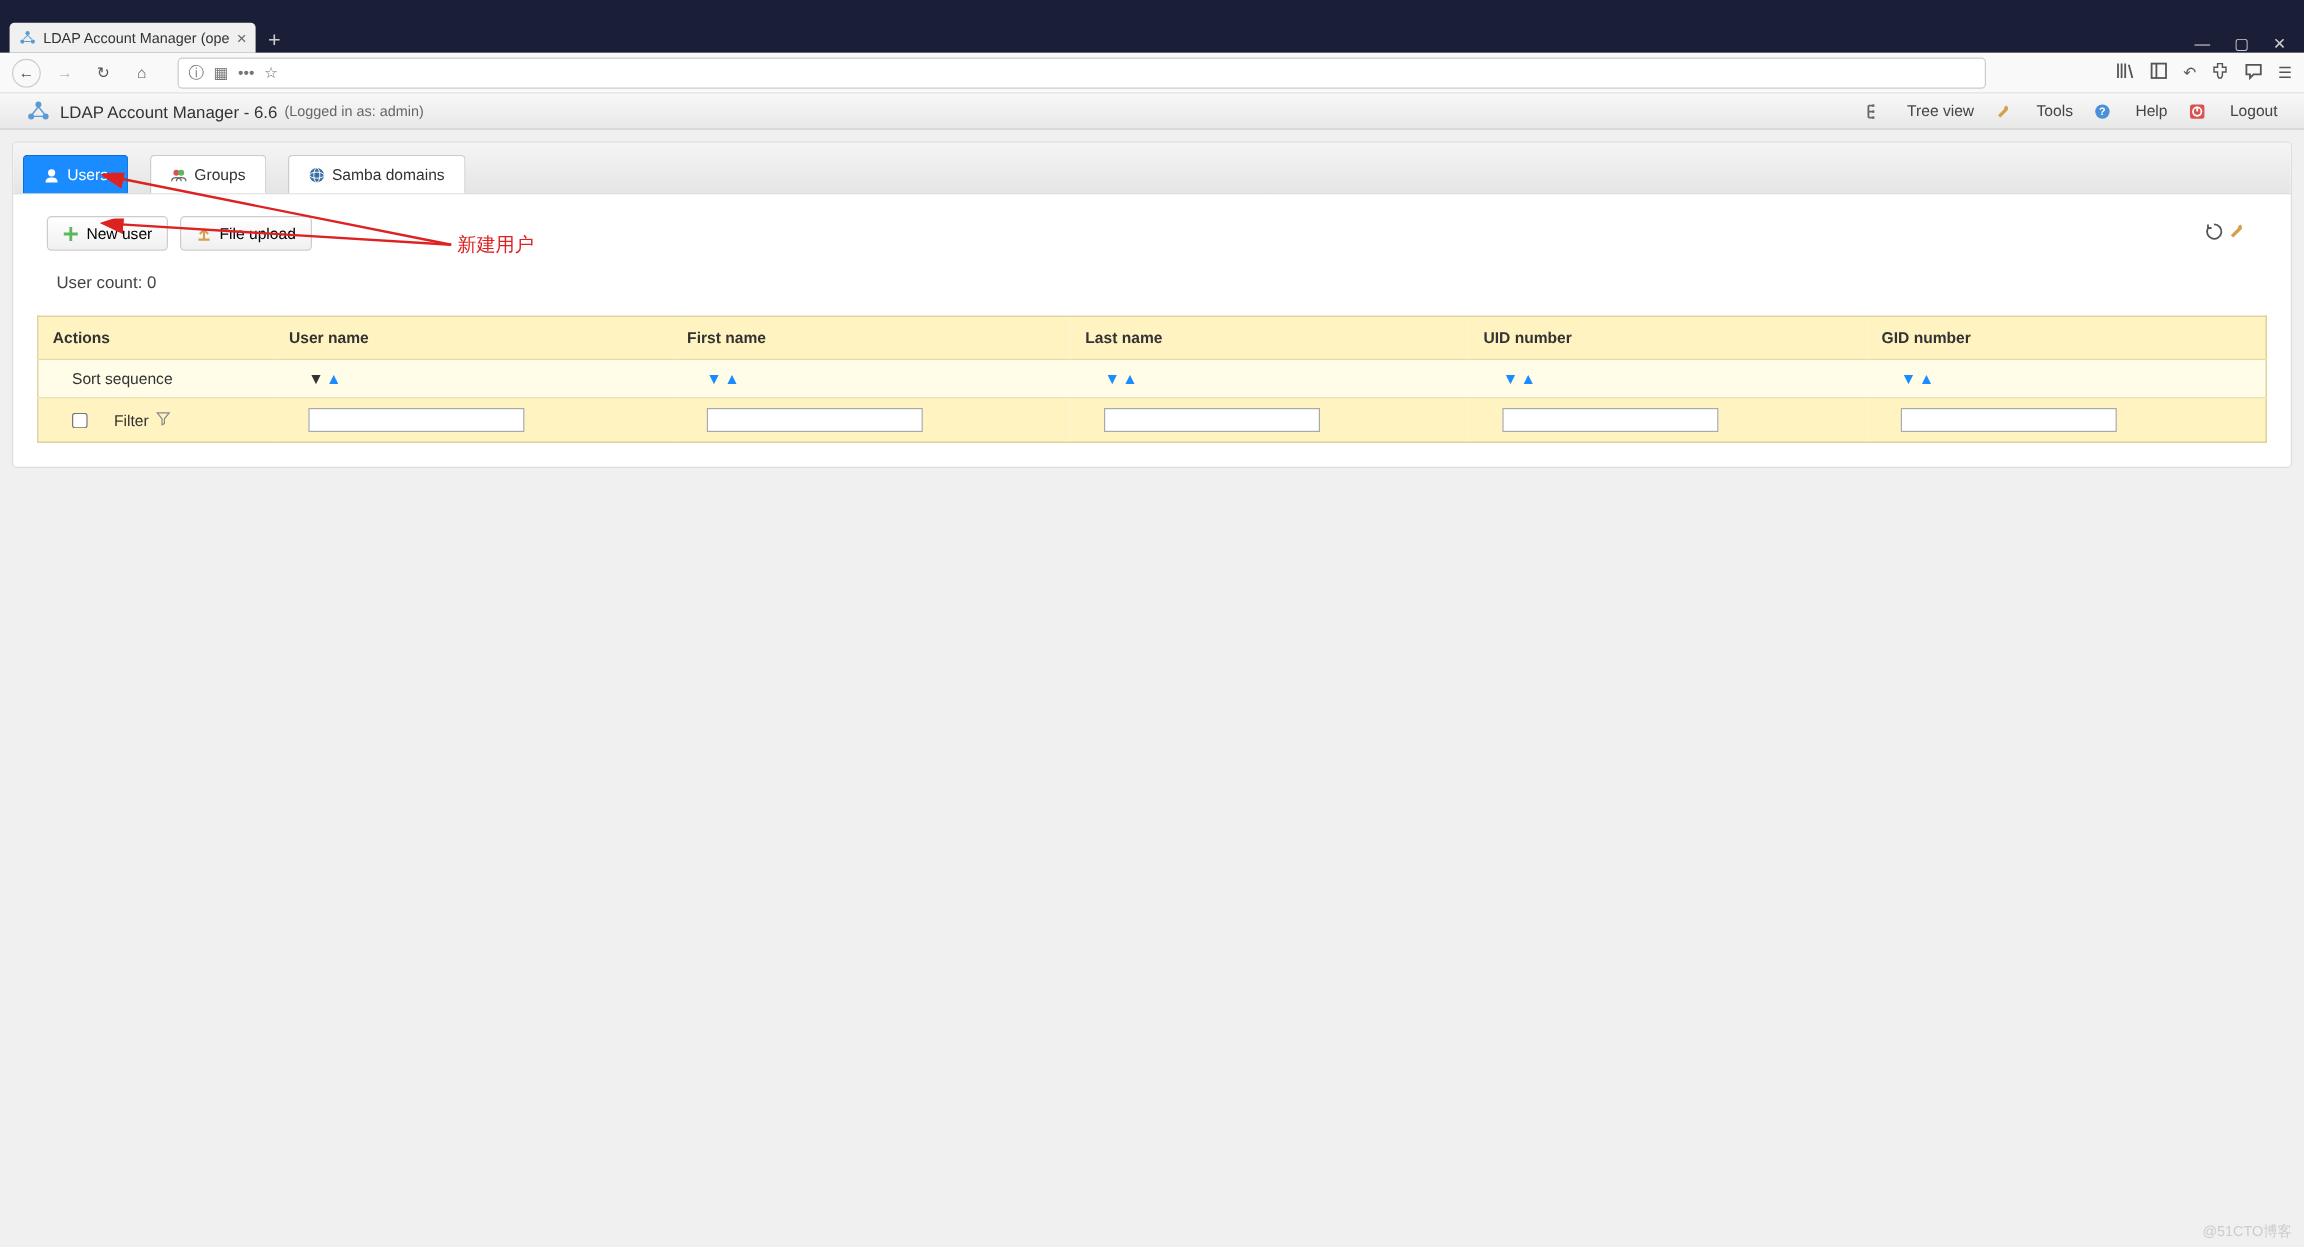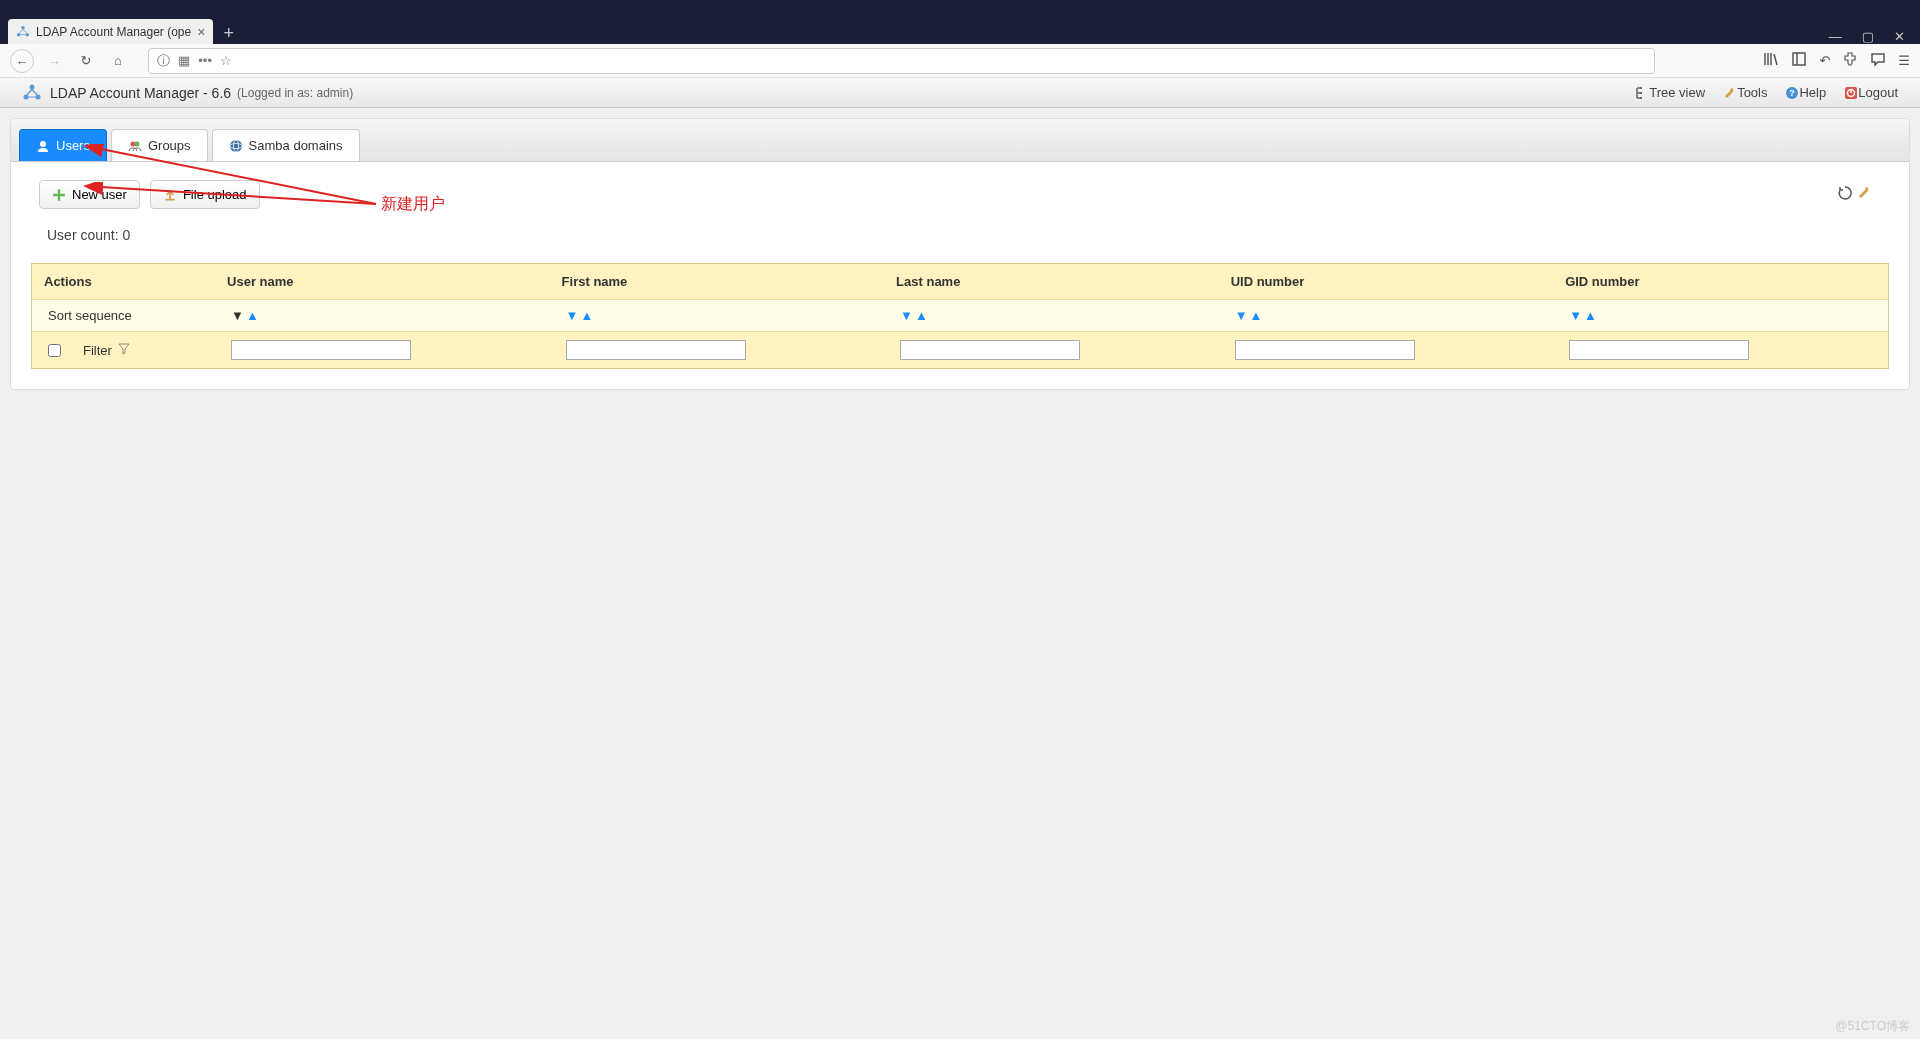--- a/index.html
+++ b/index.html
@@ -22,48 +22,48 @@
     .url-text .host { color: #333; }
     .toolbar-right { display: flex; gap: 12px; align-items: center; color: #555; }
     .toolbar-right span { cursor: pointer; }
     
     
     .lam-header { background: linear-gradient(to bottom, #f8f8f8, #e8e8e8); height: 30px; display: flex; align-items: center; padding: 0 22px; border-bottom: 1px solid #ccc; }
     .lam-logo { width: 20px; height: 20px; margin-right: 8px; }
     .lam-title { font-size: 14px; color: #333; }
     .lam-login { font-size: 12px; color: #666; margin-left: 6px; }
     .lam-header-right { margin-left: auto; display: flex; gap: 18px; align-items: center; font-size: 13px; }
-    .lam-header-right a { color: #444; text-decoration: none; display: flex; align-items: center; gap: 0; cursor: pointer; }
+    .lam-header-right a { color: #444; text-decoration: none; display: flex; align-items: center; gap: 20px; cursor: pointer; }
     .ico { width: 14px; height: 14px; display: inline-block; }
     
     
     .content-wrap { padding: 10px; }
     .content-box { background: #fff; border: 1px solid #ddd; border-radius: 4px; padding: 0; }
     
     
-    .type-tabs { background: linear-gradient(to bottom, #f5f5f5, #e5e5e5); padding: 10px 8px 0 8px; display: flex; gap: 4px; border-bottom: 1px solid #ccc; border-radius: 4px 4px 0 0; }
+    .type-tabs { background: linear-gradient(to bottom, #f5f5f5, #e5e5e5); padding: 10px 8px 0 8px; display: flex; gap: 18px; border-bottom: 1px solid #ccc; border-radius: 4px 4px 0 0; }
     .type-tab { padding: 8px 16px; border: 1px solid #ccc; border-bottom: none; border-radius: 4px 4px 0 0; background: #fff; cursor: pointer; display: flex; align-items: center; gap: 6px; font-size: 13px; position: relative; }
     .type-tab.active { background: #1a8cff; color: #fff; border-color: #0570d8; }
     
     
     .action-area { padding: 18px 36px 12px 28px; position: relative; }
     .action-bar { display: flex; gap: 10px; align-items: center; }
     .btn { padding: 6px 12px; border: 1px solid #ccc; border-radius: 4px; background: linear-gradient(to bottom, #fff, #f0f0f0); cursor: pointer; font-size: 13px; display: flex; align-items: center; gap: 6px; position: relative; }
     .right-tools { margin-left: auto; display: flex; gap: 4px; }
     .right-tools span { cursor: pointer; }
     
     .annotation { position: absolute; color: #d22; font-size: 16px; font-family: SimSun, serif; }
     .arrow-svg { position: absolute; pointer-events: none; }
     
     .user-count { padding: 6px 36px 20px 36px; font-size: 14px; color: #444; }
     
     
     .data-table { width: calc(100% - 40px); margin: 0 20px 20px 20px; border-collapse: collapse; border: 1px solid #d8ca8c; }
     .data-table th { background: #fff3c2; text-align: left; padding: 10px 12px; font-weight: bold; font-size: 13px; border-bottom: 1px solid #e8dca0; }
-    .data-table td { padding: 8px 16px; font-size: 13px; }
+    .data-table td { padding: 8px 28px; font-size: 13px; }
     .sort-row td { background: #fffde8; border-bottom: 1px solid #e8dca0; }
     .filter-row td { background: #fff3c2; }
     .sort-icons { display: flex; gap: 2px; }
     .sort-down { color: #333; }
     .sort-down.blue { color: #1a8cff; }
     .sort-up { color: #1a8cff; }
     .filter-input { width: 180px; height: 20px; border: 1px solid #aaa; background: #fff; padding: 2px 4px; font-size: 12px; }
     .filter-cb { margin-right: 16px; }
     .filter-label { display: flex; align-items: center; gap: 6px; }
     

